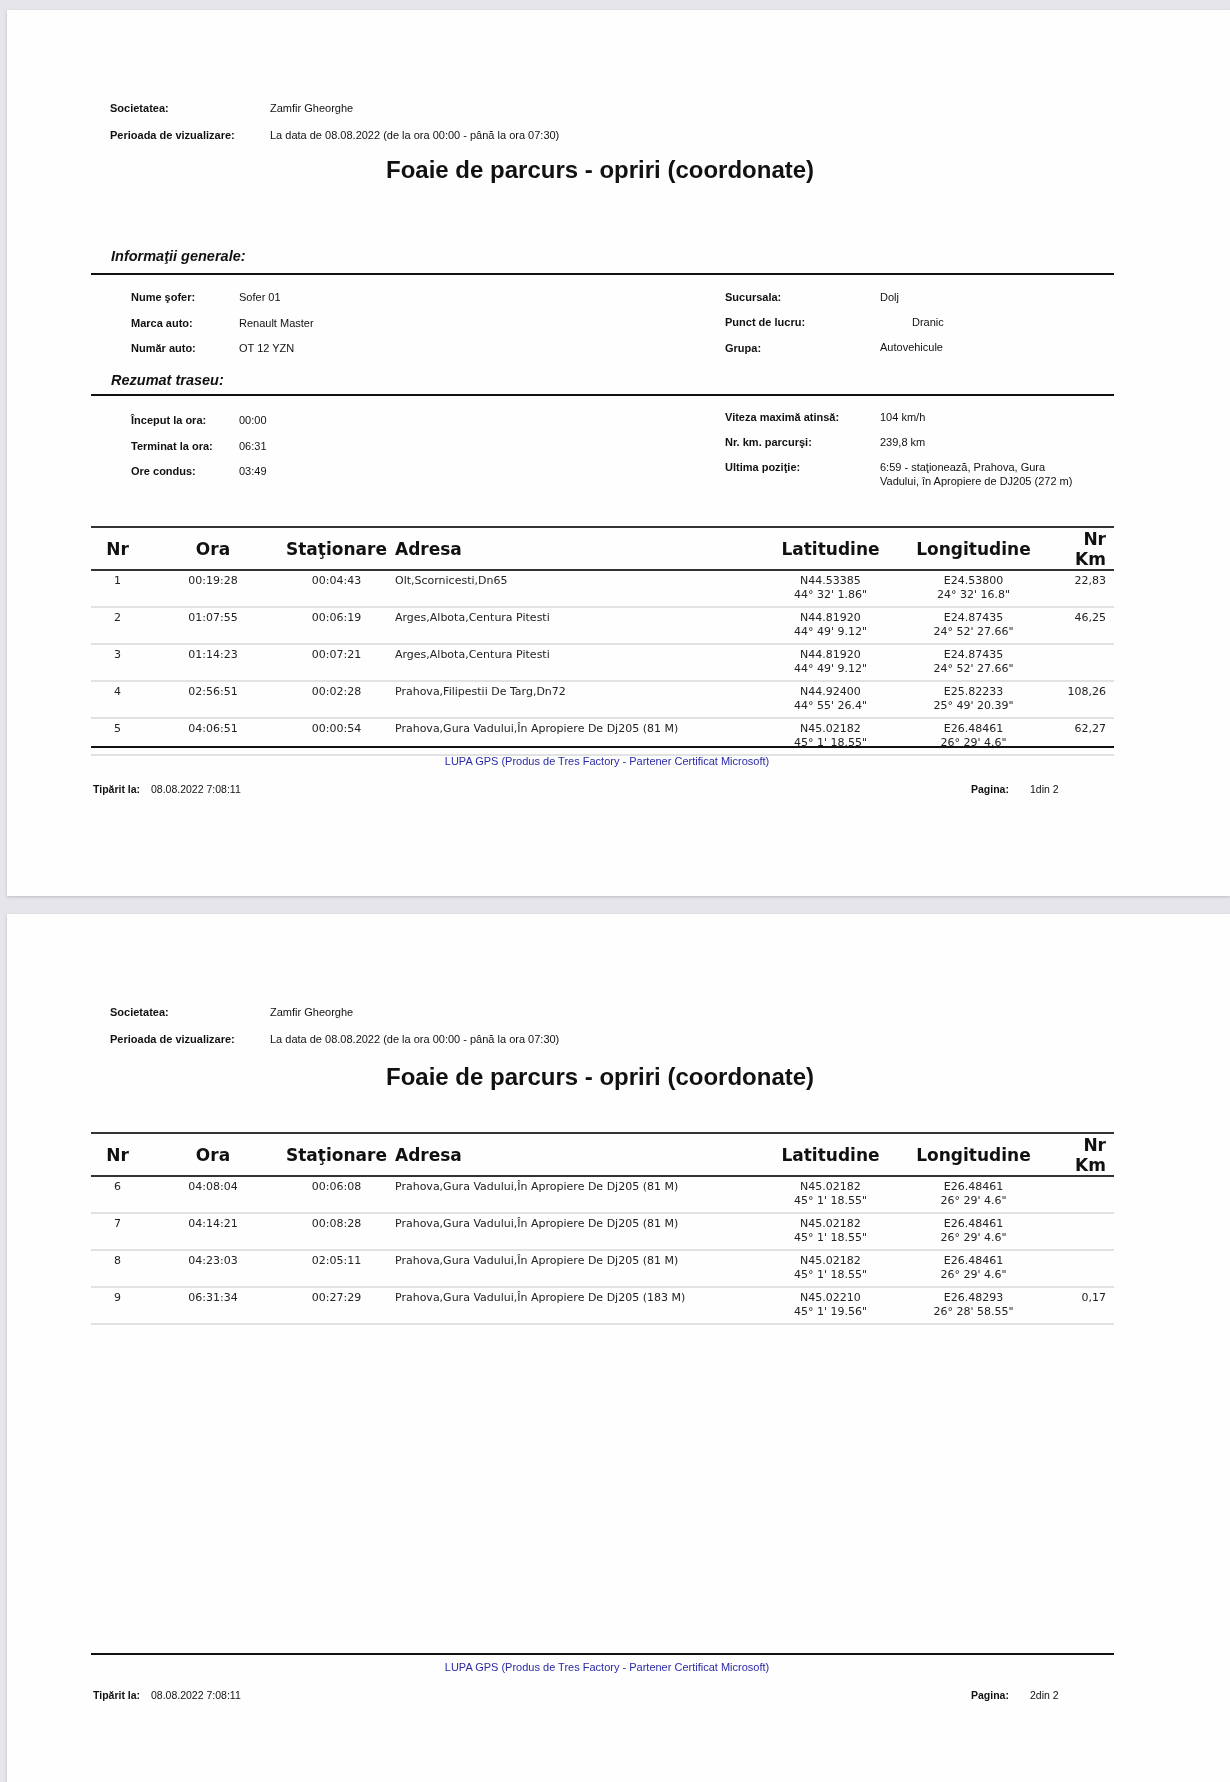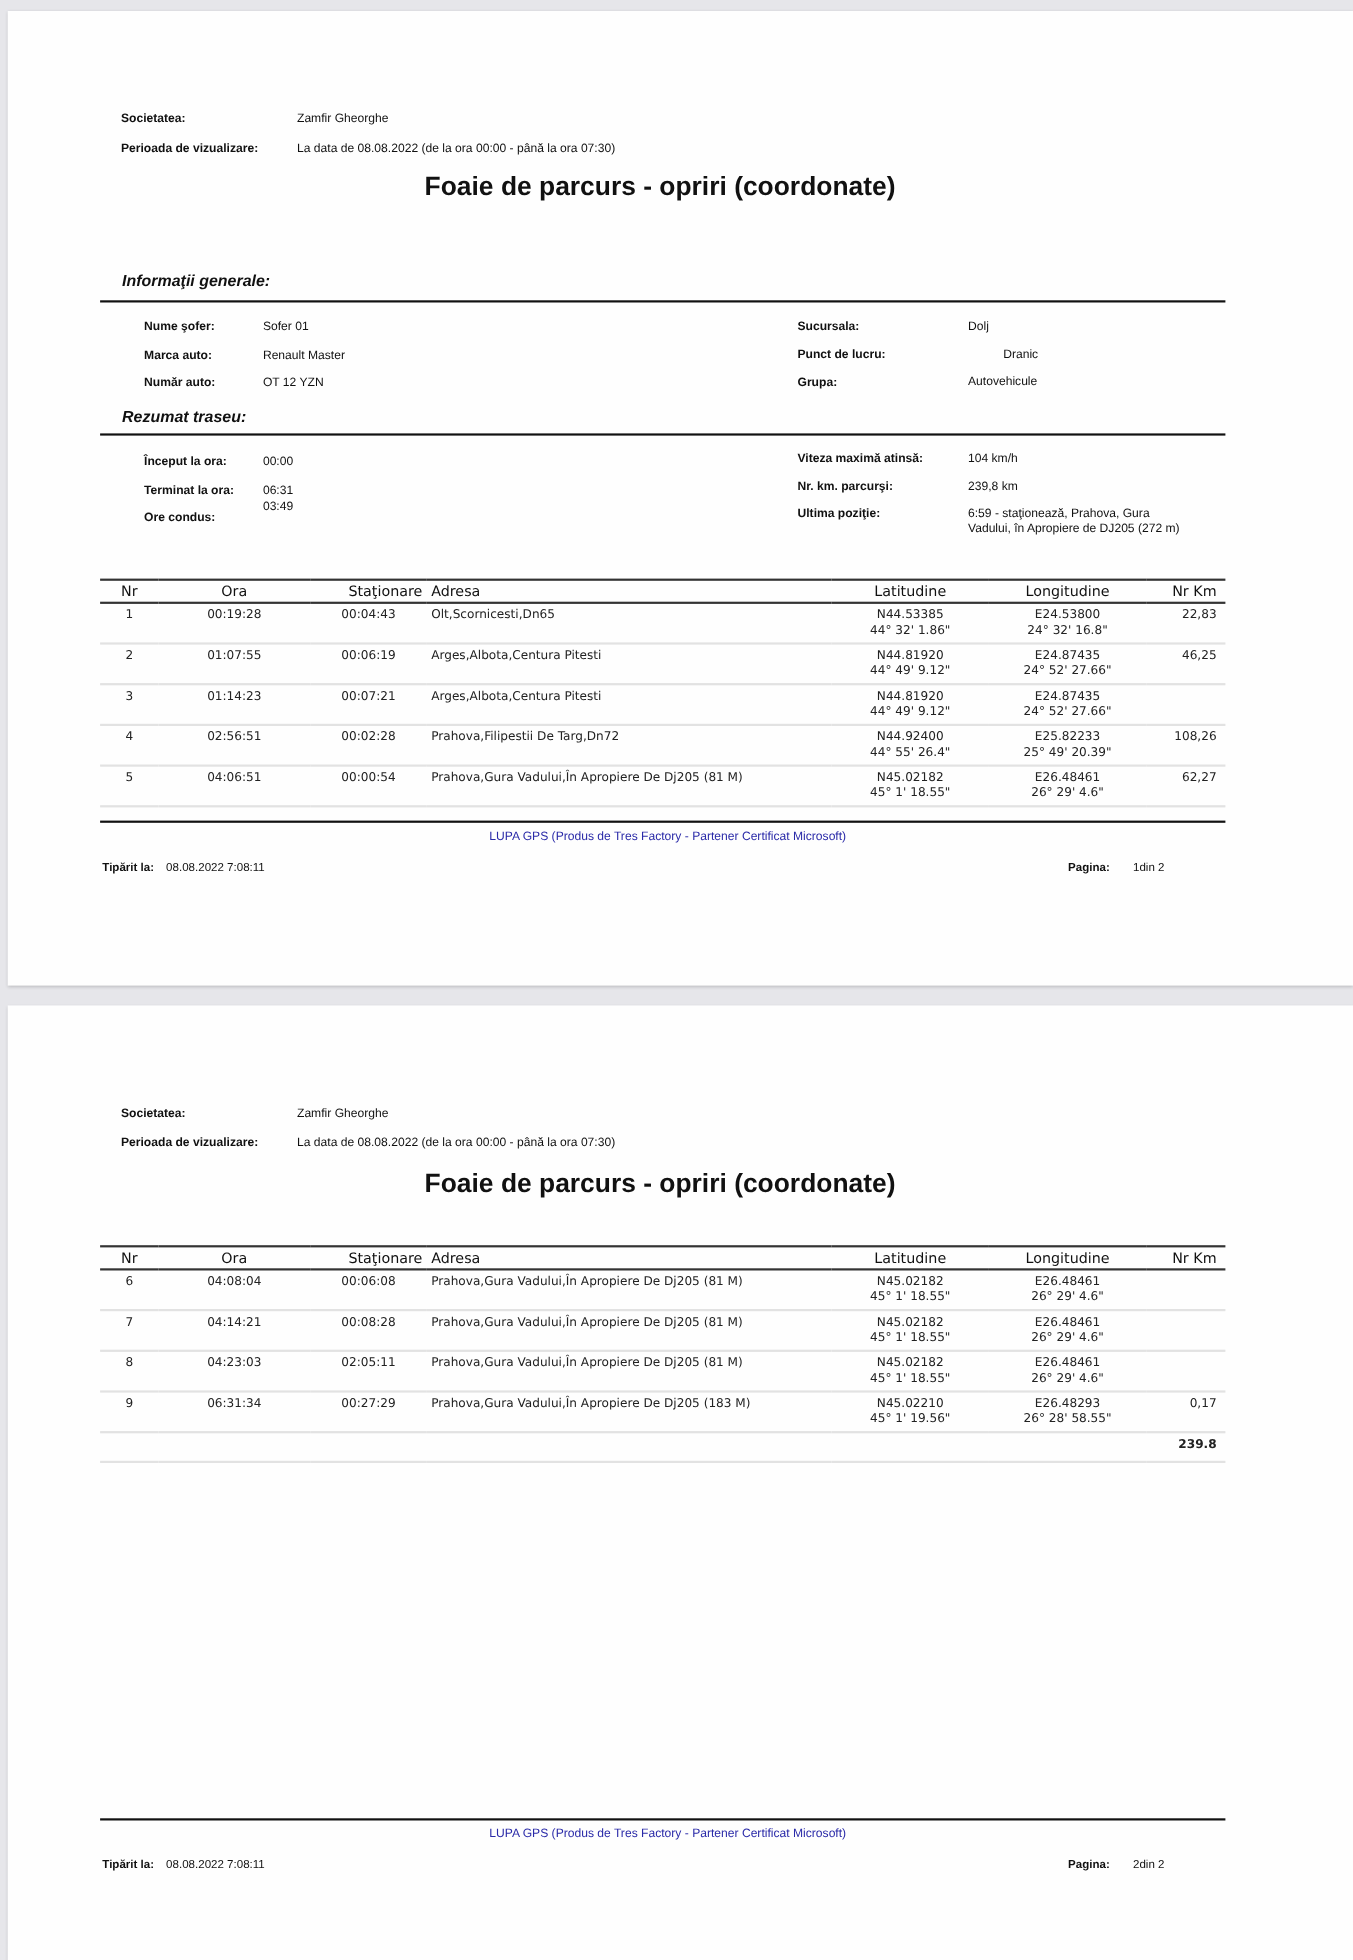--- a/index.html
+++ b/index.html
@@ -18,21 +18,21 @@
   .lbl { font-weight:bold; font-size:11px; }
   .val { font-size:11px; }
   .title { font-weight:bold; font-size:24px; left:379px; }
   .section { font-weight:bold; font-style:italic; font-size:14.5px; }
   .rule { position:absolute; left:84px; width:1023px; height:2px; background:#111; }
   table.stops {
     position:absolute; left:84px; width:1023px; border-collapse:collapse;
     font-family:"DejaVu Sans", sans-serif; font-size:11px; color:#222;
   }
   table.stops thead th {
-    font-family:"DejaVu Sans", sans-serif; font-size:13px; font-weight:normal;
+    font-family:"DejaVu Sans", sans-serif; font-size:17px; font-weight:bold;
     border-top:2px solid #333; border-bottom:2px solid #333;
     padding:1px 4px 0 4px; height:18px; text-align:center; color:#111;
   }
   table.stops thead th.left { text-align:left; }
   table.stops thead th.right { text-align:right; }
   table.stops tbody td {
     vertical-align:top; padding:3px 4px 0 4px; height:32px;
     border-bottom:2px solid #e2e2e2; line-height:14px;
   }
   table.stops tbody tr.total td { height:22px; font-weight:bold; }
@@ -74,21 +74,21 @@
   <span class="abs val" style="left:873px; top:331px;">Autovehicule</span>
 
   <span class="abs section" style="left:104px; top:362px;">Rezumat traseu:</span>
   <div class="rule" style="top:384px;"></div>
 
   <span class="abs lbl" style="left:124px; top:404px;">Început la ora:</span>
   <span class="abs val" style="left:232px; top:404px;">00:00</span>
   <span class="abs lbl" style="left:124px; top:430px;">Terminat la ora:</span>
   <span class="abs val" style="left:232px; top:430px;">06:31</span>
   <span class="abs lbl" style="left:124px; top:455px;">Ore condus:</span>
-  <span class="abs val" style="left:232px; top:445px;">03:49</span>
+  <span class="abs val" style="left:232px; top:455px;">03:49</span>
 
   <span class="abs lbl" style="left:718px; top:401px;">Viteza maximă atinsă:</span>
   <span class="abs val" style="left:873px; top:401px;">104 km/h</span>
   <span class="abs lbl" style="left:718px; top:426px;">Nr. km. parcurşi:</span>
   <span class="abs val" style="left:873px; top:426px;">239,8 km</span>
   <span class="abs lbl" style="left:718px; top:451px;">Ultima poziţie:</span>
   <span class="abs val" style="left:873px; top:451px;">6:59 - staţionează,  Prahova, Gura</span>
   <span class="abs val" style="left:873px; top:465px;">Vadului, în Apropiere de DJ205 (272 m)</span>
 
   <table class="stops" style="top:516px;">
@@ -353,29 +353,20 @@
             <div>45° 1' 19.56"</div>
           </td>
           <td class="c-lon">
             <div>E26.48293</div>
             <div>26° 28' 58.55"</div>
           </td>
           <td class="c-km">
             <div>0,17</div>
           </td>
         </tr>
-        <tr class="total">
-          <td></td>
-          <td></td>
-          <td></td>
-          <td></td>
-          <td></td>
-          <td></td>
-          <td class="c-km">239.8</td>
-        </tr>
       </tbody>
   </table>
 
   <div class="rule" style="top:739px;"></div>
   <span class="abs footer-brand" style="top:747px;">LUPA GPS  (Produs de Tres Factory - Partener Certificat Microsoft)</span>
   <span class="abs lbl foot-small" style="left:86px; top:775px;">Tipărit la:</span>
   <span class="abs val foot-small" style="left:144px; top:775px;">08.08.2022 7:08:11</span>
   <span class="abs lbl foot-small" style="left:964px; top:775px;">Pagina:</span>
   <span class="abs val foot-small" style="left:1023px; top:775px;">2din  2</span>
 </div>

